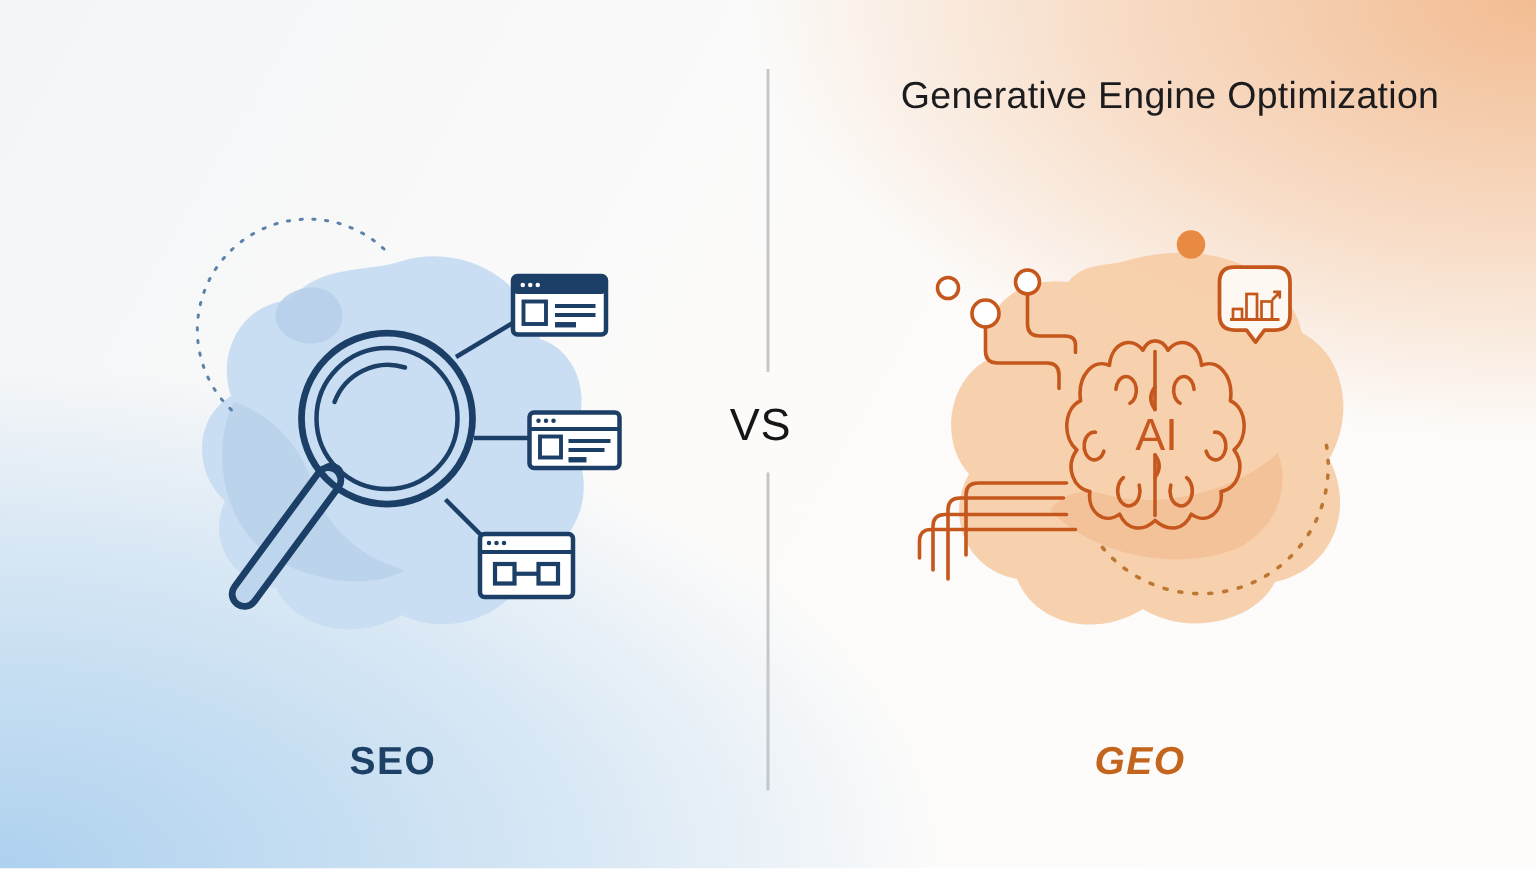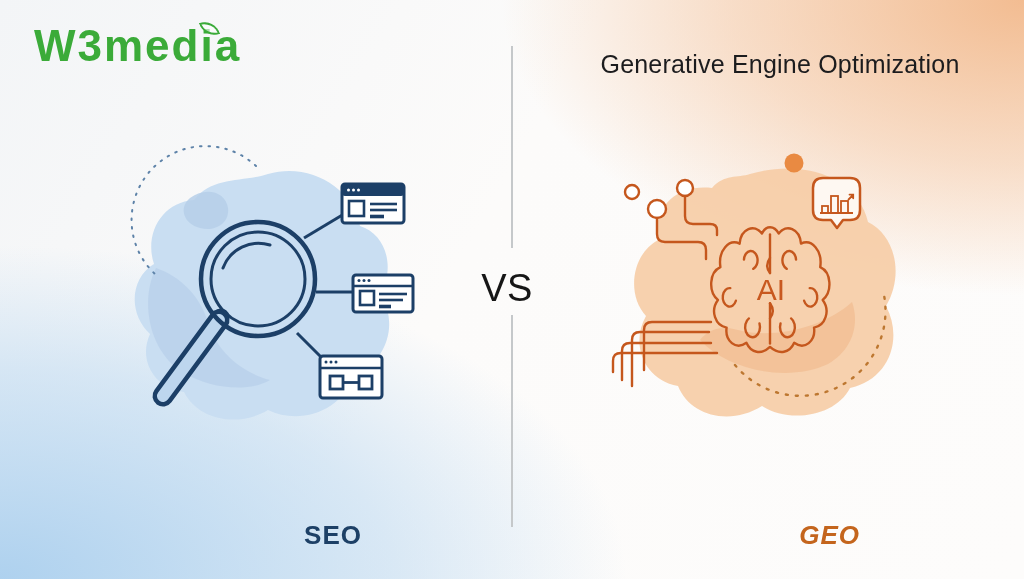--- a/index.html
+++ b/index.html
@@ -20,42 +20,38 @@
   }
   .title{
     position:absolute;left:530px;top:50px;width:500px;text-align:center;
     font-size:25px;font-weight:500;color:#1c1c1e;letter-spacing:0.2px;
   }
   .divider{position:absolute;left:511px;width:2px;background:#c5c8ca;}
   .divider.top{top:46px;height:202px;}
   .divider.bottom{top:315px;height:212px;}
   .vs{
     position:absolute;left:457px;top:267px;width:100px;text-align:center;
-    font-size:38px;font-weight:500;color:#161616;letter-spacing:0.5px;
+    font-size:30px;font-weight:500;color:#161616;letter-spacing:0.5px;
   }
   .panel-label{
-    position:absolute;top:492px;width:200px;text-align:right;
-    font-size:26px;font-weight:600;letter-spacing:1px;margin-top:28px;
+    position:absolute;top:492px;width:200px;text-align:center;
+    font-size:26px;font-weight:600;letter-spacing:1px;
   }
   .seo-label{left:162px;color:#1d4066;}
   .geo-label{left:660px;color:#c4651d;font-style:italic;}
   .illus{position:absolute;}
   .illus.left{left:120px;top:140px;}
   .illus.right{left:600px;top:140px;}
   svg text{font-family:"Liberation Sans", sans-serif;}
 </style>
 </head>
 <body>
 
 <div class="canvas">
 
-  <div class="logo">
-    <span class="logo-text">W3media</span>
-    <span class="leaf"></span>
-  </div>
 
   <div class="title">Generative Engine Optimization</div>
 
   <div class="divider top"></div>
   <div class="divider bottom"></div>
   <div class="vs">VS</div>
 
   <svg class="illus left" width="300" height="290" viewBox="0 0 300 290">
 
     <g>

